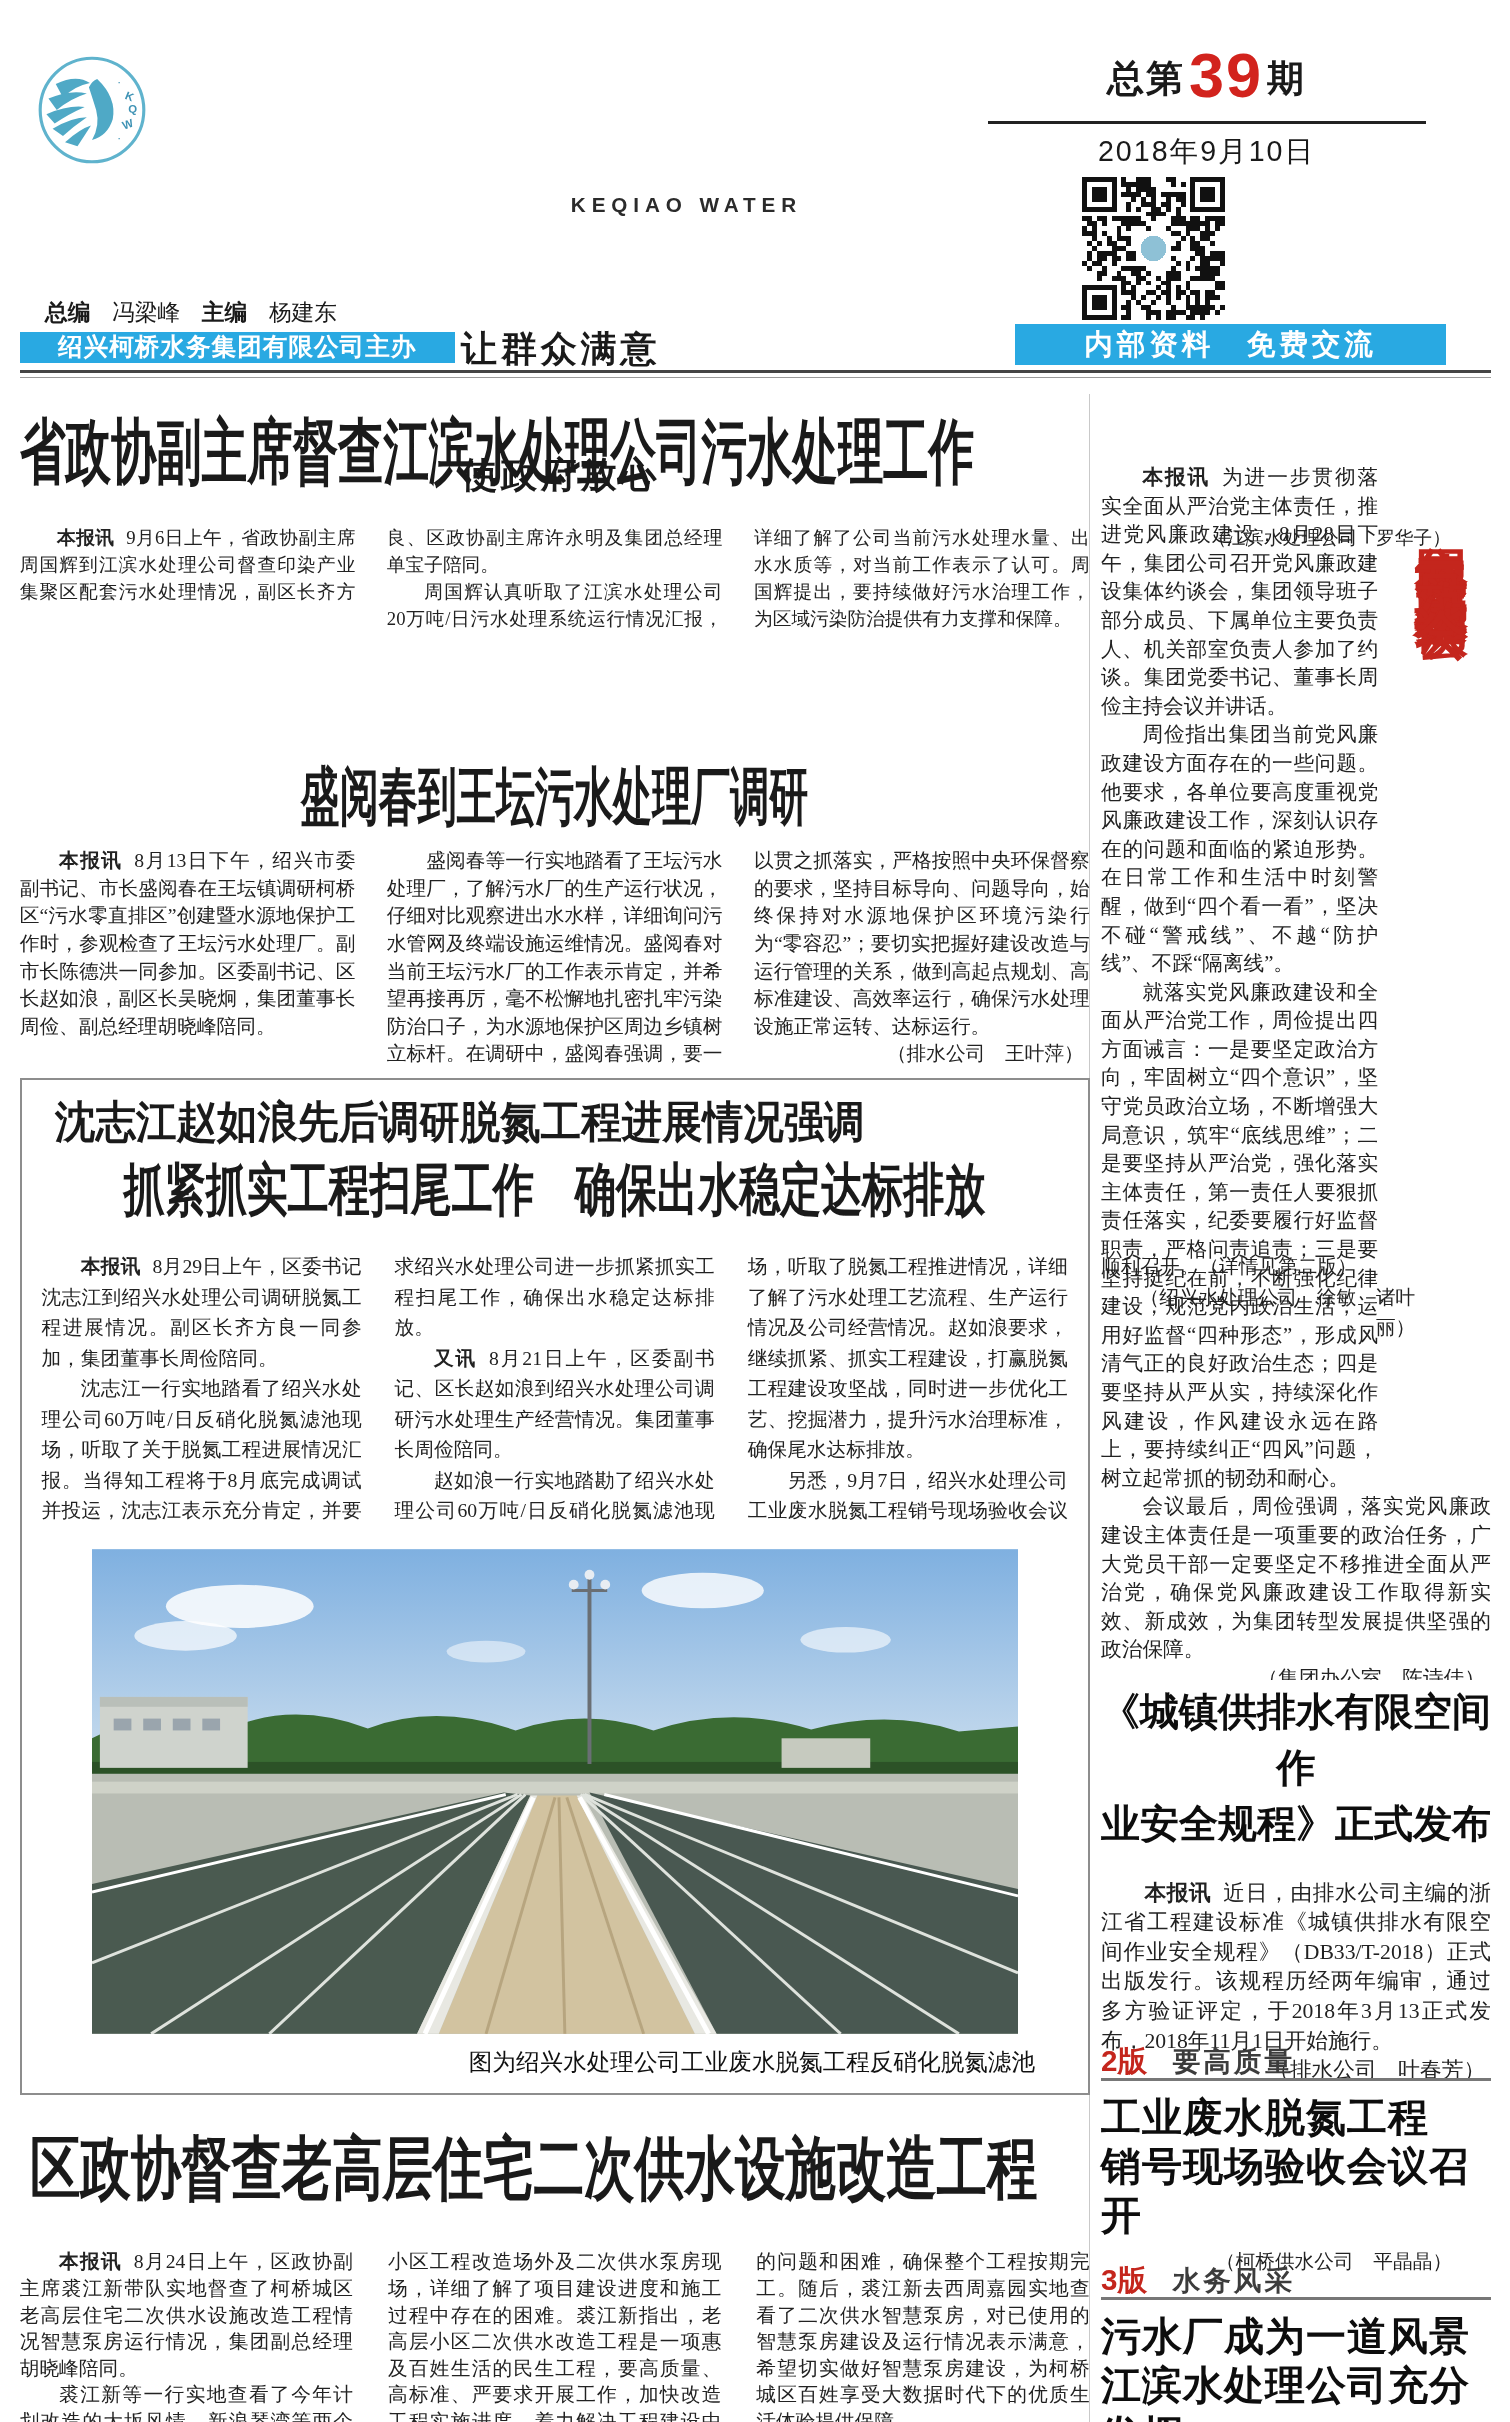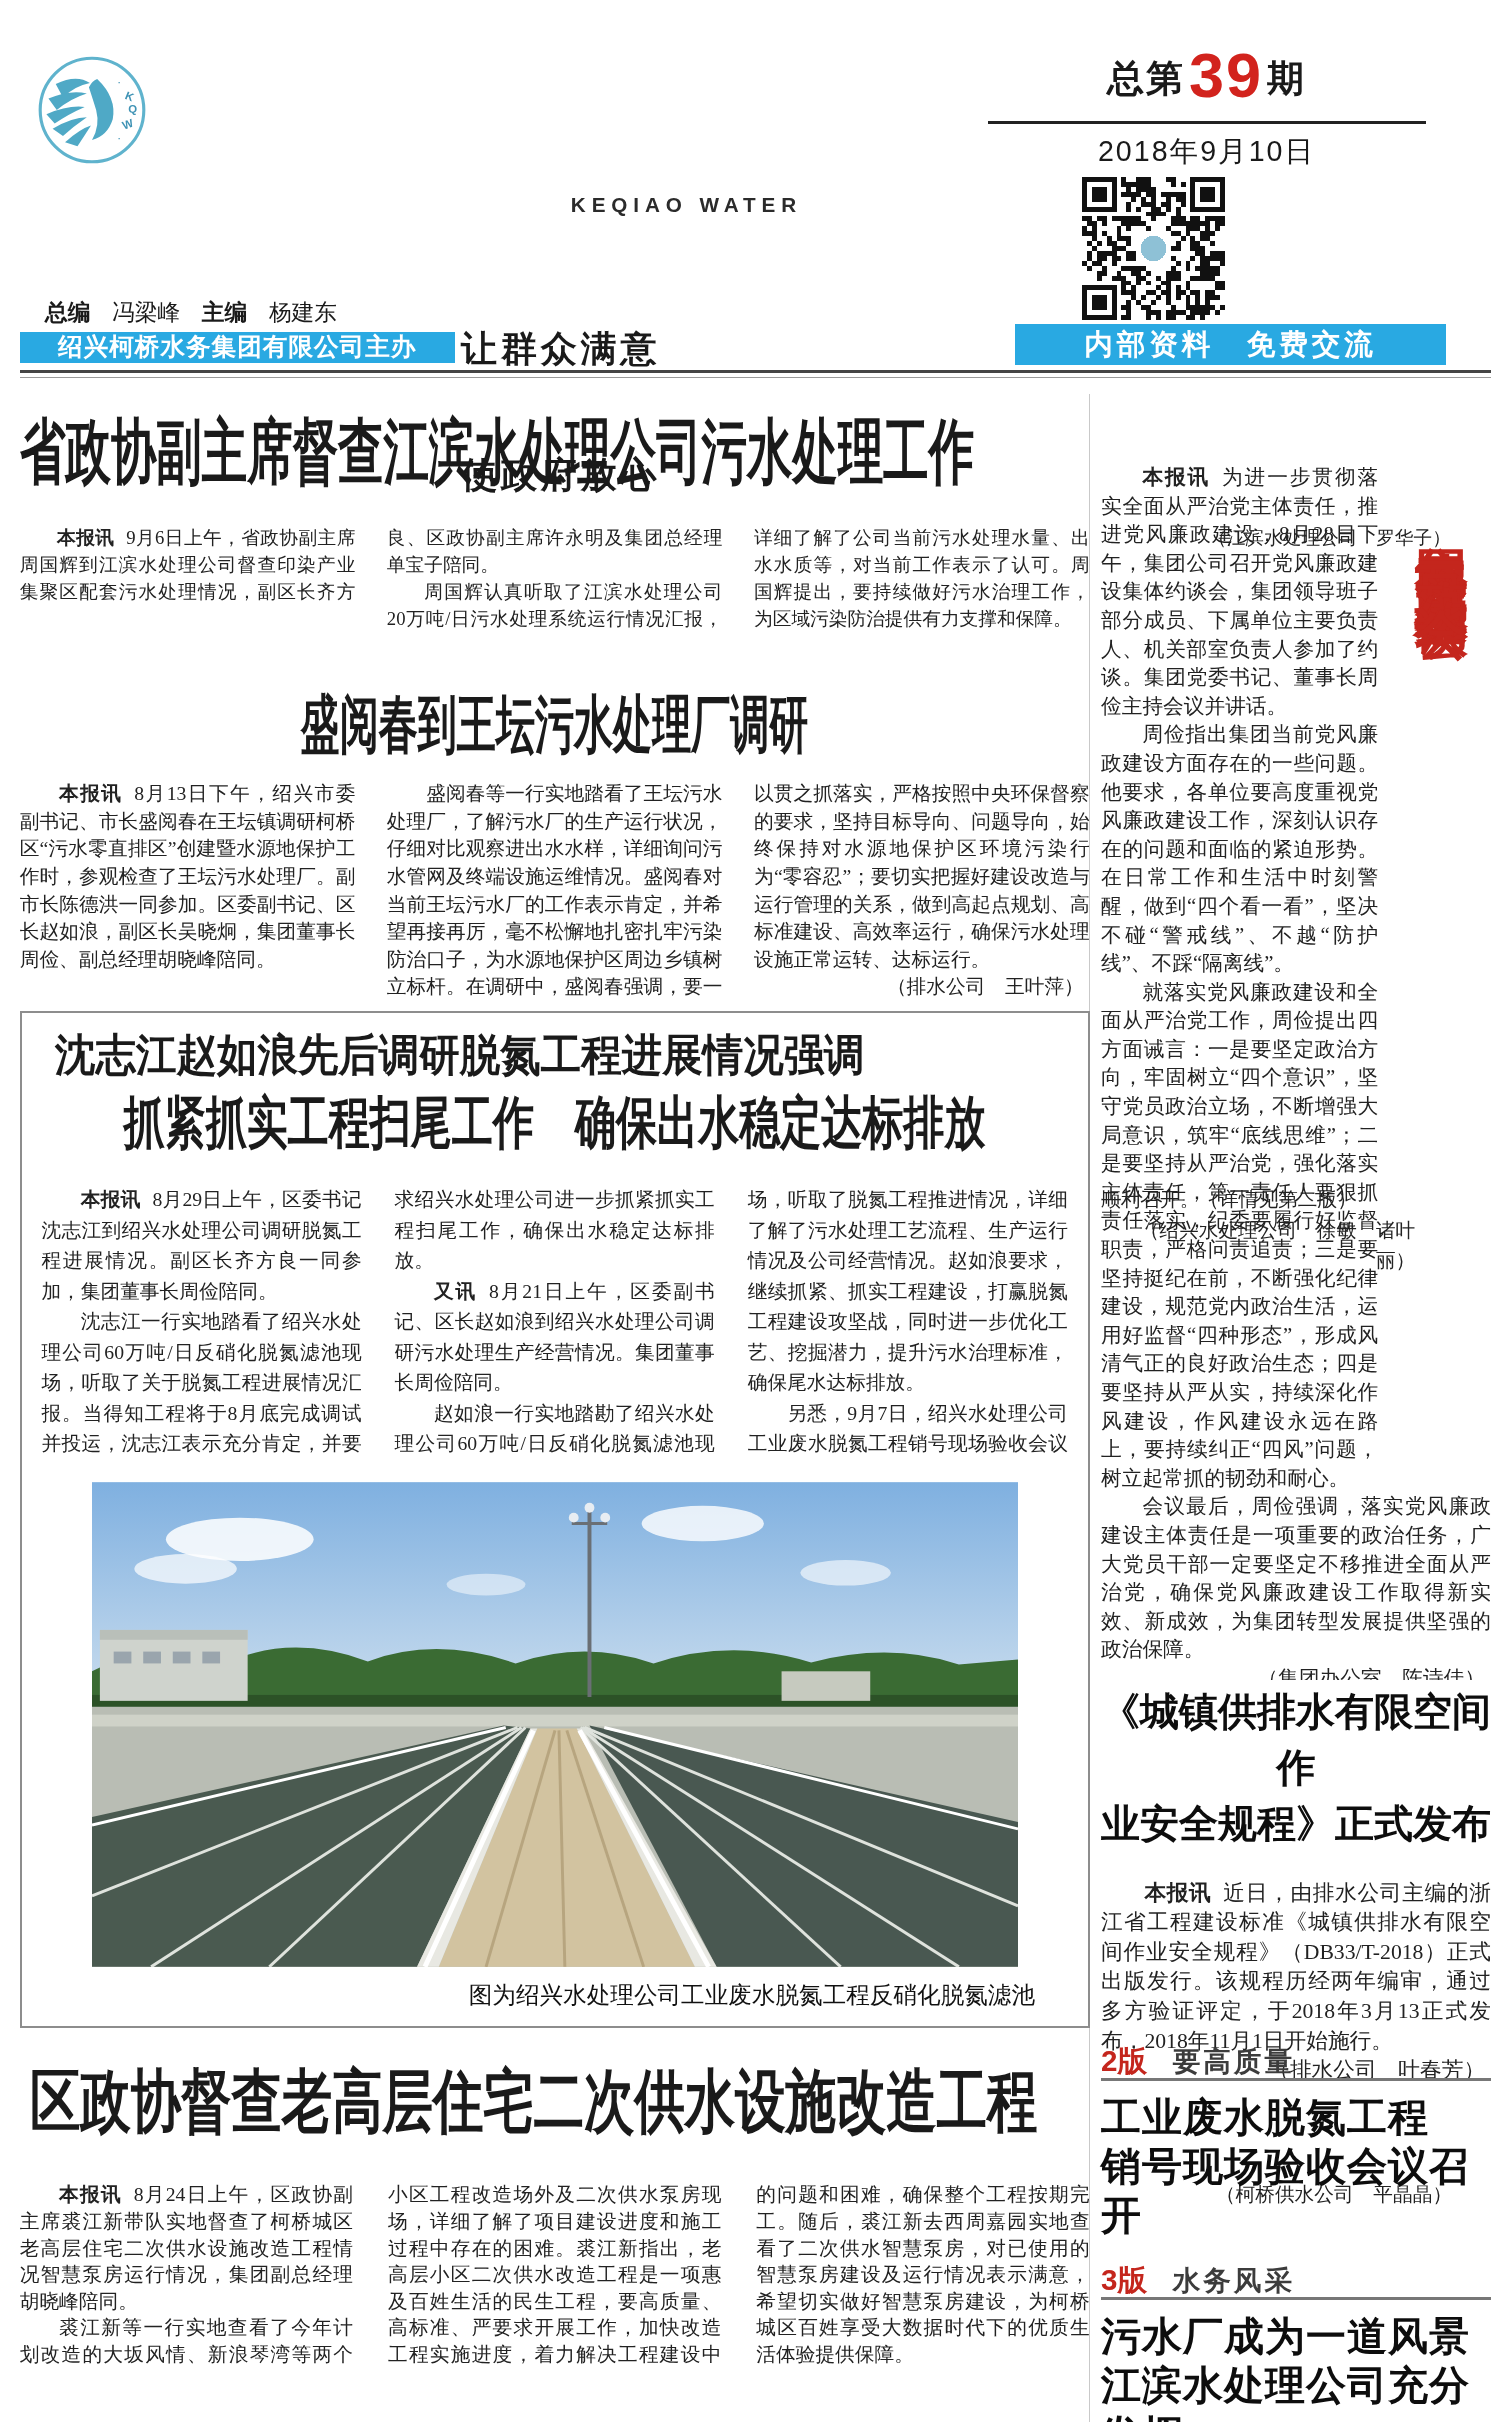--- a/index.html
+++ b/index.html
@@ -38,21 +38,21 @@
   .body-cols{column-fill:auto;text-align:justify;font-family:"Liberation Serif",serif;color:#222;}
   .body-p{margin:0;text-indent:2em;}
   .lead{font-family:"Liberation Sans",sans-serif;font-weight:bold;margin-right:11.8px;margin-top:28px;}
   .byline{margin:0;text-align:right;font-family:"Liberation Serif",serif;padding-right:5.9px;}
 
   
   .left-col{left:19.7px;top:392px;width:1070px;}
   .a1-head{margin-top:15.8px;height:87px;line-height:87px;}
   .a1-head .cx{font-size:71px;transform:scaleX(.64);transform-origin:0 50%;}
   .a1-body{margin-top:29.6px;height:122px;column-count:3;column-gap:31.5px;font-size:18.7px;line-height:27px;}
-  .a2-headwrap{margin-top:43px;height:81px;line-height:81px;font-family:Liberation Mono, monospace;}
+  .a2-headwrap{margin-top:110px;height:81px;line-height:81px;}
   .a2-headwrap .cx{font-size:63px;transform:scaleX(.62);transform-origin:50% 50%;}
   .a2-body{margin-top:9.9px;height:221px;column-count:3;column-gap:31.5px;font-size:19.7px;line-height:27.6px;}
 
   .a3-box{margin-top:9.9px;border:2px solid #8d8d8d;padding:17.7px 19.7px 15.8px;}
   .a3-kicker{font-family:"Liberation Serif",serif;font-weight:600;height:49px;line-height:49px;}
   .a3-kicker .cx{font-size:44px;font-weight:600;transform:scaleX(.92);transform-origin:0 50%;margin-left:13.8px;}
   .a3-headwrap{margin-top:11.8px;height:61px;line-height:61px;}
   .a3-headwrap .cx{font-size:57px;transform:scaleX(.72);transform-origin:50% 50%;}
   .a3-body{margin-top:31.5px;height:278px;column-count:3;column-gap:33px;font-size:19.7px;line-height:30.5px;}
   .photo{display:block;margin:19.7px auto 0;width:926px;height:485px;}

